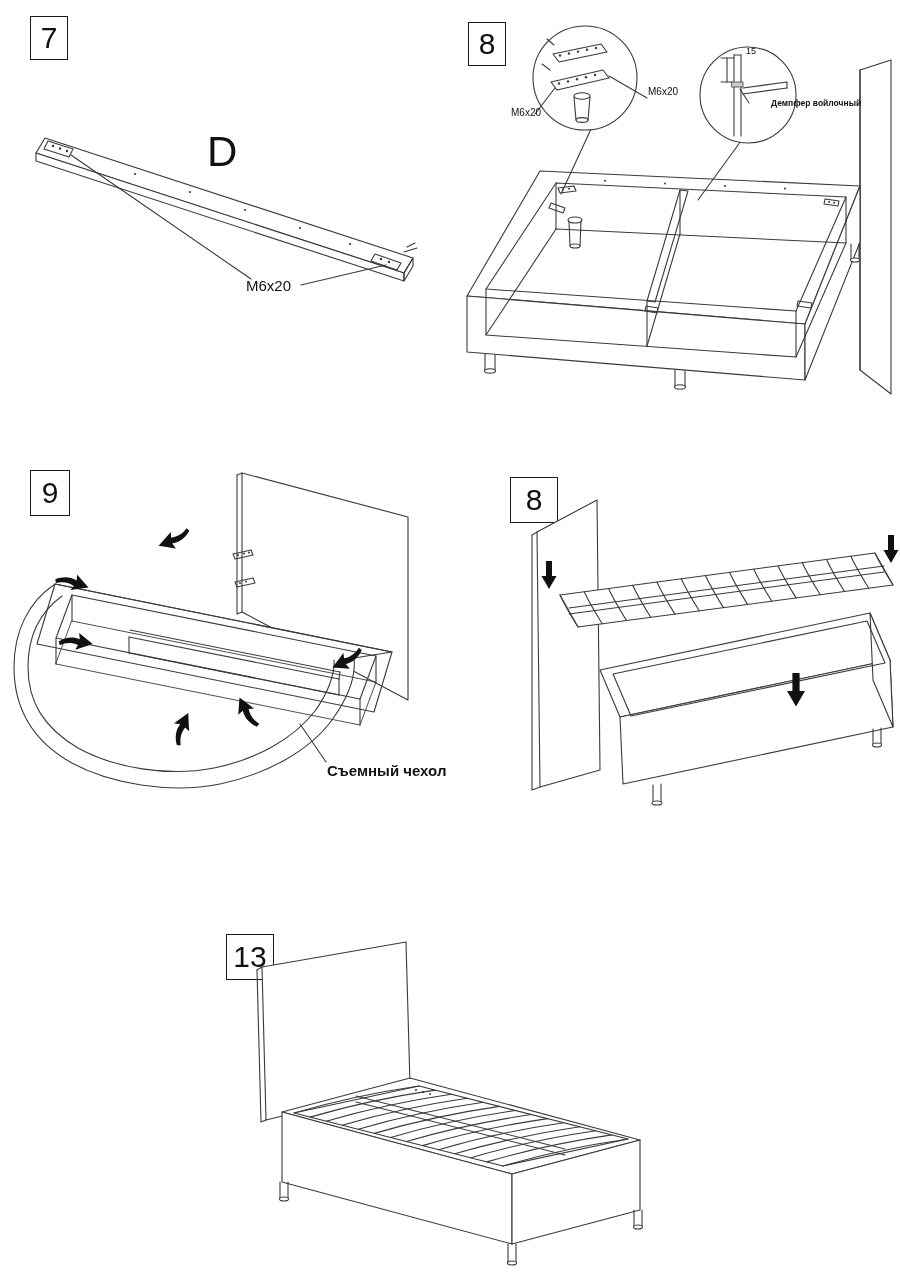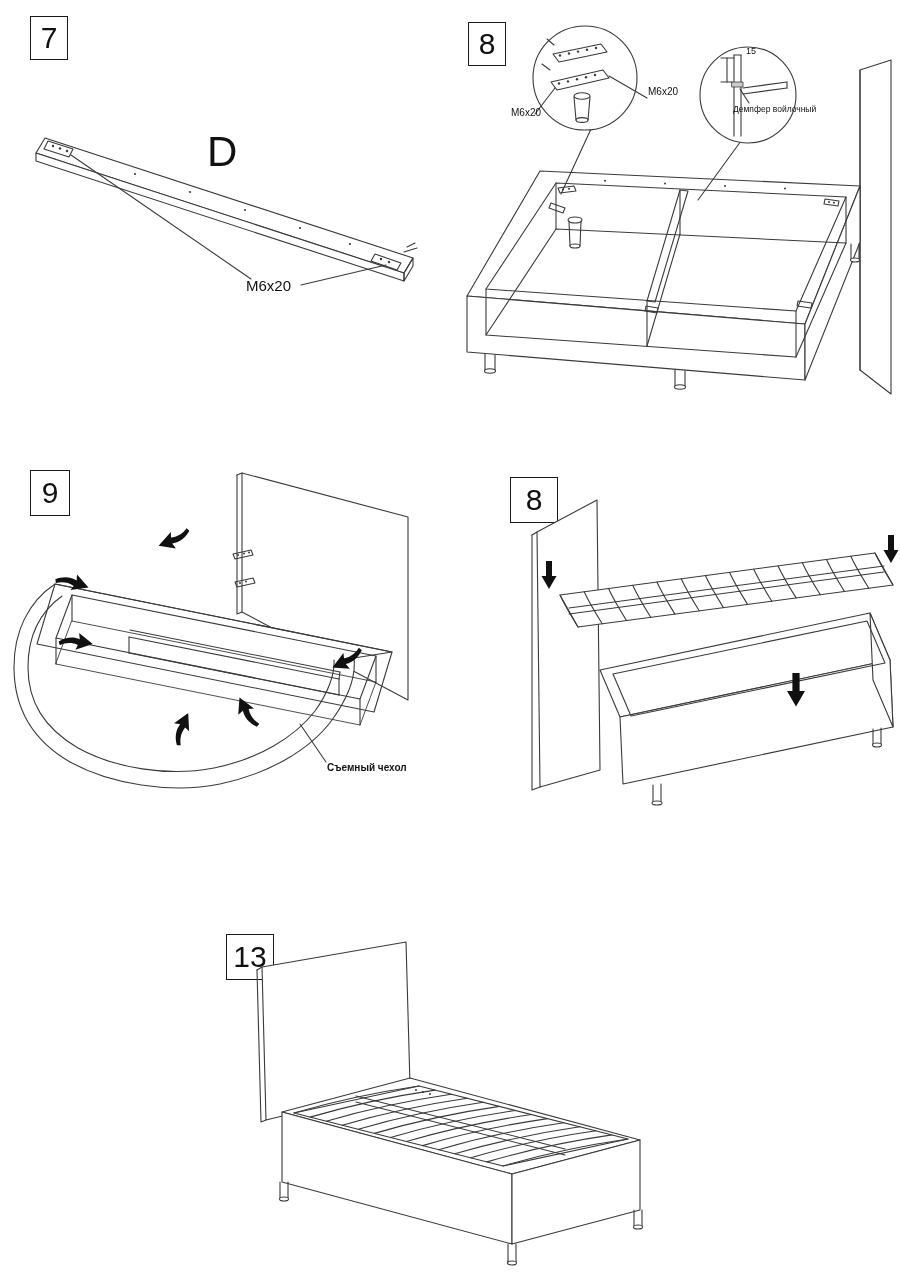--- a/index.html
+++ b/index.html
@@ -153,21 +153,21 @@
         <line x1="272" y1="50" x2="272" y2="74"></line>
         <line x1="266" y1="50" x2="279" y2="50"></line>
           <line x1="266" y1="74" x2="277" y2="74"></line>
         <line x1="294" y1="95" x2="285" y2="81"></line>
       </g>
     </g>
   </svg>
   <div class="lbl" style="left:648px;top:86px;font-size:10px;">M6x20</div>
   <div class="lbl" style="left:511px;top:107px;font-size:10px;">M6x20</div>
   <div class="lbl" style="left:726px;top:46px;font-size:9px;margin-left:20px;">15</div>
-  <div class="lbl" style="left:733px;top:98px;font-size:8.5px;font-weight:normal;margin-top:6px;">Демпфер войлочный</div>
+  <div class="lbl" style="left:771px;top:98px;font-size:8.5px;font-weight:bold;">Демпфер войлочный</div>
 
   <div class="stepbox" style="left:30px;top:470px;width:38px;height:44px">
     <span>9</span>
   </div>
 
   <svg class="illus" style="left:10px;top:462px;width:460px;height:370px" viewBox="0 0 460 370">
     <defs>
       <path id="curvArrow" d="M0,9 C7,3 15,0 24,2 L22,-5 L40,5 L21,15 L23,9 C15,7 8,9 2,13 Z"></path>
     </defs>
     <g class="ln">
@@ -215,21 +215,21 @@
         <use href="#curvArrow" transform="translate(182,76) rotate(160) scale(0.85)"></use>
         <use href="#curvArrow" transform="translate(48,110) rotate(20) scale(0.85)"></use>
         <use href="#curvArrow" transform="translate(50,172) rotate(10) scale(0.85)"></use>
         <use href="#curvArrow" transform="translate(355,195) rotate(155) scale(0.85)"></use>
         <use href="#curvArrow" transform="translate(160,280) rotate(-65) scale(0.85)"></use>
         <use href="#curvArrow" transform="translate(240,268) rotate(-115) scale(0.85)"></use>
       </g>
       <line x1="316" y1="300" x2="290" y2="262"></line>
     </g>
   </svg>
-  <div class="lbl" style="left:327px;top:762px;font-size:10px;font-weight:bold;">Съемный чехол</div>
+  <div class="lbl" style="left:327px;top:762px;font-size:15px;font-weight:bold;">Съемный чехол</div>
 
   <div class="stepbox" style="left:510px;top:477px;width:46px;height:44px">
     <span>8</span>
   </div>
 
   <svg class="illus" style="left:505px;top:465px;width:395px;height:380px" viewBox="0 0 395 380">
     <defs>
       <path id="downArrow" d="M-3,0 h6 v15 h4.5 L0,28 l-7.5,-13 h4.5 z"></path>
     </defs>
     <g class="ln">

